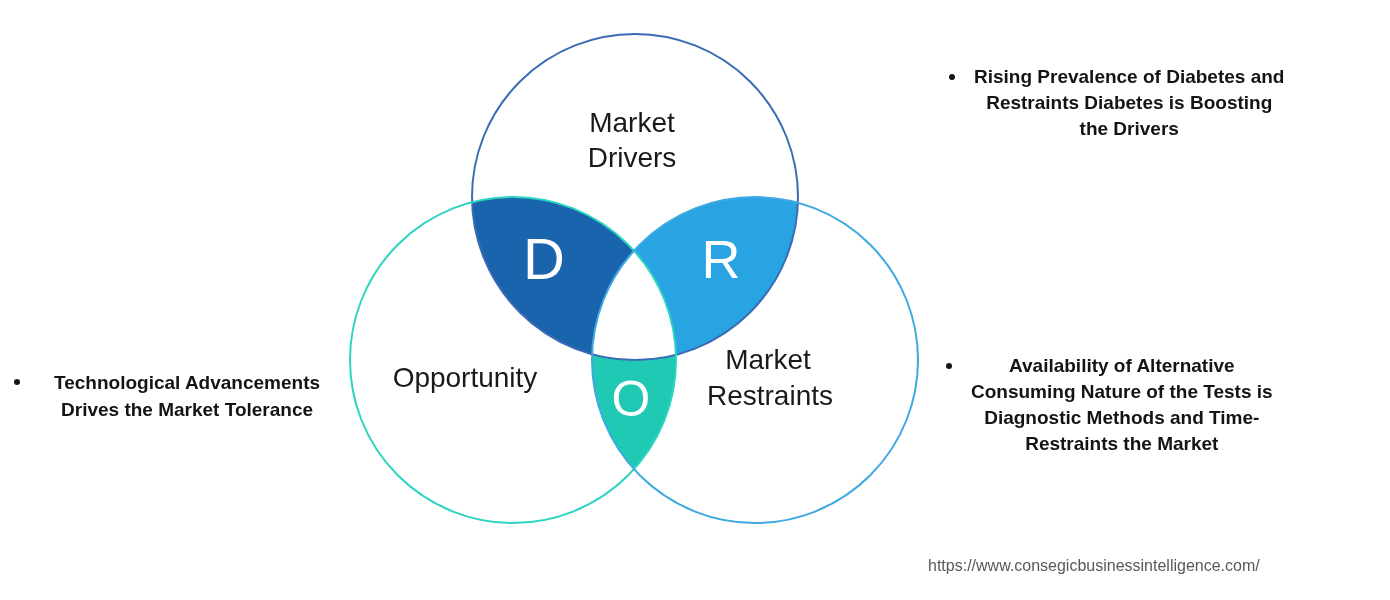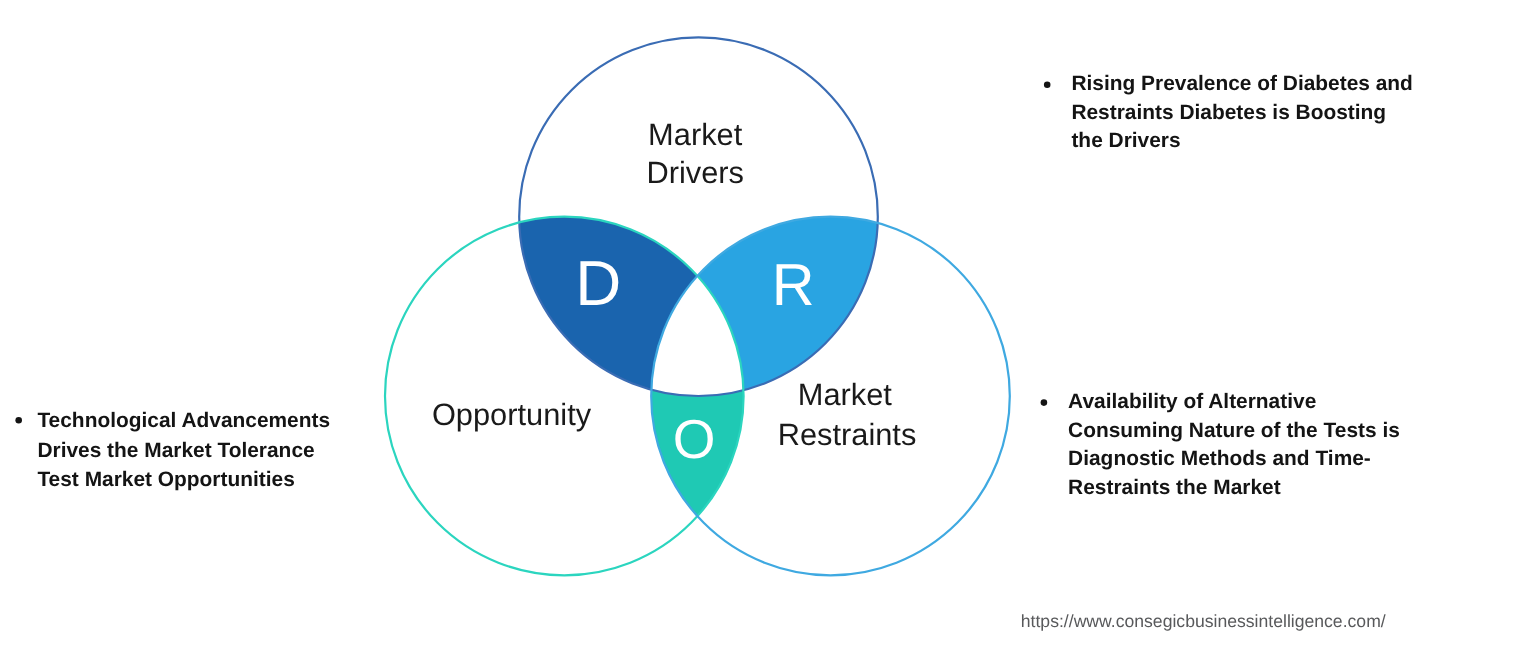--- a/index.html
+++ b/index.html
@@ -33,23 +33,23 @@
     line-height: 27px;
     font-weight: 600;
   }
   .bullet .dot {
     flex: none;
     width: 6px; height: 6px;
     border-radius: 50%;
     background: #141414;
     margin-top: 10px;
   }
-  .bullet .lines { margin-left: 14px; }
+  .bullet .lines { margin-left: 14px; text-align: center; }
   .bullet .line { display: block; white-space: nowrap; }
-  #bullet-left { left: 14px; top: 369px; }
+  #bullet-left { left: 14px; top: 369px; gap: 20px; }
   #bullet-right-top { left: 949px; top: 64px; line-height: 26px; }
   #bullet-right-top .lines, #bullet-right-bottom .lines { margin-left: 19px; }
   #bullet-right-bottom { left: 946px; top: 353px; line-height: 26px; }
   #footer-url {
     position: absolute;
     left: 928px; top: 557px;
     font-size: 16px;
     font-weight: 400;
     color: #58595B;
     white-space: nowrap;
@@ -107,21 +107,20 @@
   <text class="venn-letter" x="544" y="258" font-size="58" text-anchor="middle" dominant-baseline="central" fill="#FFFFFF">D</text>
   <text class="venn-letter" x="721" y="259" font-size="54" text-anchor="middle" dominant-baseline="central" fill="#FFFFFF">R</text>
   <text class="venn-letter" x="631" y="399" font-size="50" text-anchor="middle" dominant-baseline="central" fill="#FFFFFF">O</text>
 </svg>
 
 <div class="bullet" id="bullet-left">
   <span class="dot"></span>
   <div class="lines">
     <span class="line">Technological Advancements</span>
     <span class="line">Drives the Market Tolerance</span>
-    <span class="line">Test Market Opportunities</span>
   </div>
 </div>
 
 <div class="bullet" id="bullet-right-top">
   <span class="dot"></span>
   <div class="lines">
     <span class="line">Rising Prevalence of Diabetes and</span>
     <span class="line">Restraints Diabetes is Boosting</span>
     <span class="line">the Drivers</span>
   </div>

